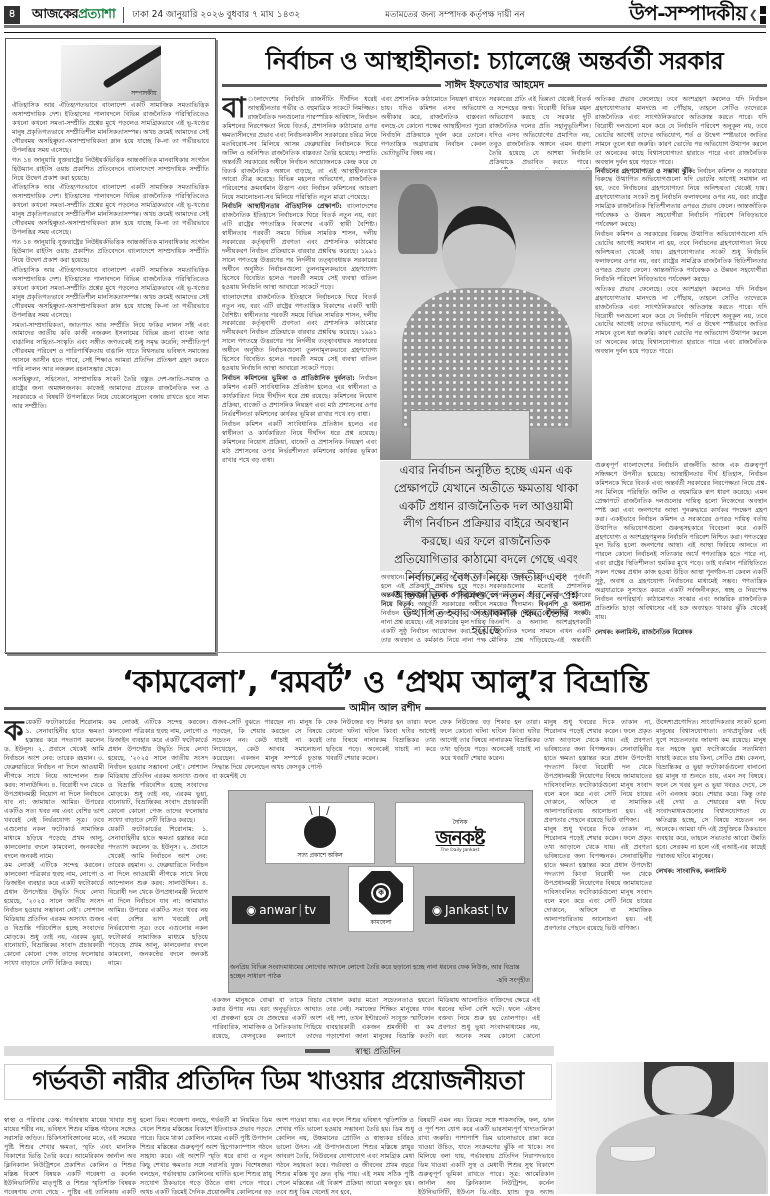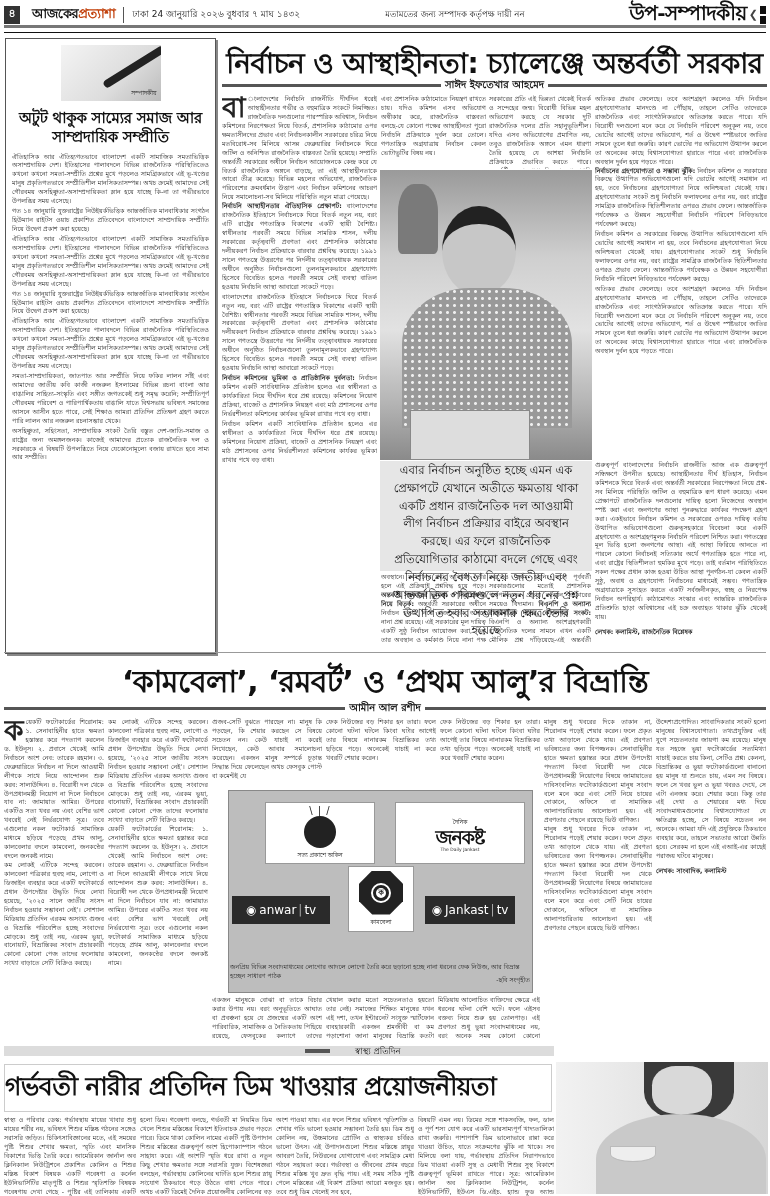--- a/index.html
+++ b/index.html
@@ -4,42 +4,42 @@
 <style>
   * { box-sizing: border-box; margin: 0; padding: 0; }
   html, body { width: 770px; height: 1196px; background: #fff; overflow: hidden; }
   body { font-family: "DejaVu Sans", sans-serif; color: #111; position: relative; }
 
   
   .masthead { position: absolute; left: 4px; top: 4px; width: 762px; height: 24px; border-bottom: 3px solid #777; display: flex; align-items: center; }
   .page-no { width: 16px; height: 18px; background: #333; color: #fff; font-size: 11px; font-weight: bold; display: flex; align-items: center; justify-content: center; }
   .brand { margin-left: 12px; font-family: "DejaVu Serif", serif; font-weight: bold; font-size: 13px; letter-spacing: -0.5px; }
   .brand .b1 { color: #111; }
-  .brand .b2 { color: #c2410c; }
+  .brand .b2 { color: #15803d; }
   .vsep { width: 1px; height: 16px; background: #555; margin: 0 8px; }
   .dateline { font-size: 9px; color: #222; }
   .disclaimer { margin-left: 85px; font-size: 8.5px; color: #222; }
   .section-label { margin-left: auto; font-size: 20px; font-weight: bold; letter-spacing: -0.5px; text-align: right; }
   .sec-arrow { font-size: 11px; margin: 0 2px; color: #444; }
   .sec-bars { width: 6px; height: 18px; display: flex; flex-direction: column; justify-content: space-between; }
   .sec-bars span { display: block; height: 8px; background: #111; }
   .topline { position: absolute; left: 4px; top: 32px; width: 762px; height: 1px; background: #111; }
 
   
   .editorial { position: absolute; left: 5px; top: 38px; width: 211px; height: 616px; border: 1px solid #555; box-shadow: 2px 2px 0 #888; padding: 6px 6px; }
   .ed-img { width: 100px; height: 56px; margin: 0 auto; background: linear-gradient(135deg,#f4f4f4 0%,#ddd 60%,#bbb 100%); position: relative; overflow: hidden; }
   .ed-pen { position: absolute; width: 70px; height: 8px; background: #222; transform: rotate(-32deg); left: 38px; top: 18px; border-radius: 4px; }
   .ed-label { position: absolute; right: 4px; bottom: 2px; font-size: 6px; color: #222; }
   .ed-title { font-size: 15px; font-weight: bold; text-align: center; line-height: 1.25; margin: 8px 0 6px; letter-spacing: -0.3px; }
   .body-text { font-size: 6.3px; line-height: 1.42; text-align: justify; color: #222; }
   .body-text p { margin-bottom: 1px; text-indent: 0; }
   .ed-fill { height: 414px; overflow: hidden; }
 
   
-  .main-title { position: absolute; left: 222px; top: 42px; width: 545px; font-size: 28px; font-weight: bold; letter-spacing: -0.6px; text-align: center; white-space: nowrap; }
+  .main-title { position: absolute; left: 222px; top: 42px; width: 545px; font-size: 24px; font-weight: bold; letter-spacing: -0.6px; text-align: center; white-space: nowrap; }
   .byline-rule { position: absolute; height: 12px; display: flex; align-items: center; }
   .byline-rule .line { flex: 1; height: 3px; background: #555; }
   .byline-rule .name { font-size: 10px; padding: 0 4px; white-space: nowrap; font-weight: bold; }
   .col { position: absolute; overflow: hidden; }
   .dropcap { float: left; font-size: 28px; line-height: 0.9; font-weight: bold; margin-right: 2px; }
   .subhead { font-weight: bold; }
   .photo-main { position: absolute; left: 380px; top: 170px; width: 212px; height: 290px; background: linear-gradient(180deg,#9a9a9a 0%,#cfcfcf 30%,#e2e2e2 55%,#b5b5b5 80%,#8a8a8a 100%); overflow: hidden; }
   .pm-face { position: absolute; left: 62px; top: 36px; width: 74px; height: 90px; border-radius: 50%; background: #c7c7c7; border-top: 18px solid #222; }
   .pm-body { position: absolute; left: 22px; top: 118px; width: 170px; height: 140px; border-radius: 40% 40% 0 0; background: radial-gradient(circle,#eee 1px,#999 2px); background-size: 7px 7px; }
   .pm-box { position: absolute; left: 30px; top: 240px; width: 120px; height: 50px; background: #ddd; border: 1px solid #888; }
@@ -48,33 +48,33 @@
   .pullquote-text { position: absolute; left: 380px; top: 460px; width: 388px; font-size: 11.5px; line-height: 1.55; text-align: center; padding: 2px 12px; z-index: 2; }
 
   
   .art2-rule { position: absolute; left: 4px; top: 652px; width: 762px; height: 1px; background: #999; }
   .art2-title { position: absolute; left: 4px; top: 658px; width: 762px; text-align: center; font-size: 30px; font-weight: bold; letter-spacing: -0.6px; white-space: nowrap; }
   .logo-panel { position: absolute; left: 228px; top: 790px; width: 305px; height: 203px; background: #bdbdbd; border: 1px solid #888; }
   .logo-tile { position: absolute; background: #fff; border: 1px solid #999; display: flex; align-items: center; justify-content: center; flex-direction: column; }
   .sun { width: 32px; height: 32px; border-radius: 50%; background: #222; position: relative; }
   .sun-rays { font-size: 10px; color: #222; letter-spacing: 1px; line-height: 1; }
   .tile-caption { font-size: 6px; color: #222; margin-top: 2px; }
-  .jk-name { font-family: "DejaVu Serif", serif; font-size: 19px; font-weight: bold; letter-spacing: -1px; line-height: 1; }
+  .jk-name { font-family: "DejaVu Serif", serif; font-size: 19px; font-weight: bold; letter-spacing: -1px; line-height: 1; text-decoration: underline; }
   .jk-sub { font-size: 4.5px; color: #333; }
   .dark-tile { position: absolute; background: #2a2a2a; color: #fff; display: flex; align-items: center; justify-content: center; font-size: 12px; }
   .octagon { width: 44px; height: 44px; background: #222; clip-path: polygon(30% 0,70% 0,100% 30%,100% 70%,70% 100%,30% 100%,0 70%,0 30%); display: flex; align-items: center; justify-content: center; }
   .octagon-inner { width: 16px; height: 16px; border-radius: 50%; background: #fff; border: 3px solid #222; outline: 2px solid #fff; font-size: 8px; display: flex; align-items: center; justify-content: center; font-weight: bold; }
   .logo-caption { position: absolute; left: 230px; top: 963px; width: 302px; font-size: 6.2px; line-height: 1.4; color: #222; }
   .logo-credit { position: absolute; right: 240px; top: 975px; font-size: 6.2px; color: #222; }
 
   
   .health-bar { position: absolute; left: 4px; top: 1046px; width: 550px; height: 10px; background: #dcdcdc; }
   .health-tab { position: absolute; left: 305px; top: 1049px; width: 25px; height: 4px; background: #555; }
   .health-label { position: absolute; left: 355px; top: 1045px; font-size: 8.5px; }
-  .health-title-box { position: absolute; left: 4px; top: 1064px; width: 548px; height: 48px; border: 1px solid #ccc; display: flex; align-items: center; }
+  .health-title-box { position: absolute; left: 4px; top: 1064px; width: 548px; height: 36px; border: 1px solid #ccc; display: flex; align-items: center; justify-content: center; }
   .health-title { font-size: 25px; font-weight: bold; letter-spacing: -0.6px; white-space: nowrap; }
   .health-photo { position: absolute; left: 556px; top: 1062px; width: 212px; height: 132px; background: linear-gradient(90deg,#f2f2f2 0%,#e6e6e6 40%,#d6d6d6 100%); overflow: hidden; }
   .hp-hair { position: absolute; left: 88px; top: 0; width: 90px; height: 60px; border-radius: 0 0 50% 50%; background: #3a3a3a; }
   .hp-face { position: absolute; left: 96px; top: 4px; width: 60px; height: 48px; border-radius: 40%; background: #d9d9d9; }
   .hp-body { position: absolute; left: 40px; top: 52px; width: 170px; height: 90px; border-radius: 50% 50% 0 0; background: #c9c9c9; }
   .hp-bowl { position: absolute; left: 54px; top: 84px; width: 46px; height: 16px; border-radius: 0 0 50% 50%; background: #eee; border: 1px solid #bbb; }
 </style>
 </head>
 <body>
 
@@ -93,21 +93,20 @@
       <span></span>
     </div>
 </div>
 <div class="topline"></div>
 
 <div class="editorial">
   <div class="ed-img">
     <div class="ed-pen"></div>
     <div class="ed-label">সম্পাদকীয়</div>
   </div>
-  <div class="ed-title">অটুট থাকুক সাম্যের সমাজ আর সাম্প্রদায়িক সম্প্রীতি</div>
   <div class="body-text ed-fill">
     <p>ঐতিহাসিক আর ঐতিহ্যগতভাবে বাংলাদেশ একটি সামাজিক সমতাভিত্তিক অসাম্প্রদায়িক দেশ। ইতিহাসের পালাবদলে বিভিন্ন রাজনৈতিক পরিস্থিতিতেও কখনো কখনো সমতা-সম্প্রীতি প্রশ্নের মুখে পড়লেও সামগ্রিকভাবে এই ভূ-খণ্ডের মানুষ প্রকৃতিগতভাবে সম্প্রীতিশীল মানসিকতাসম্পন্ন। অথচ ক্রমেই আমাদের সেই গৌরবময় অসহিষ্ণুতা-অসাম্প্রদায়িকতা ম্লান হয়ে যাচ্ছে কি-না তা গভীরভাবে উপলব্ধির সময় এসেছে।</p>
     <p>গত ১৪ জানুয়ারি যুক্তরাষ্ট্রের নিউইয়র্কভিত্তিক আন্তর্জাতিক মানবাধিকার সংগঠন হিউম্যান রাইটস ওয়াচ প্রকাশিত প্রতিবেদনে বাংলাদেশে সাম্প্রদায়িক সম্প্রীতি নিয়ে উদ্বেগ প্রকাশ করা হয়েছে।</p>
     <p>ঐতিহাসিক আর ঐতিহ্যগতভাবে বাংলাদেশ একটি সামাজিক সমতাভিত্তিক অসাম্প্রদায়িক দেশ। ইতিহাসের পালাবদলে বিভিন্ন রাজনৈতিক পরিস্থিতিতেও কখনো কখনো সমতা-সম্প্রীতি প্রশ্নের মুখে পড়লেও সামগ্রিকভাবে এই ভূ-খণ্ডের মানুষ প্রকৃতিগতভাবে সম্প্রীতিশীল মানসিকতাসম্পন্ন। অথচ ক্রমেই আমাদের সেই গৌরবময় অসহিষ্ণুতা-অসাম্প্রদায়িকতা ম্লান হয়ে যাচ্ছে কি-না তা গভীরভাবে উপলব্ধির সময় এসেছে।</p>
     <p>গত ১৪ জানুয়ারি যুক্তরাষ্ট্রের নিউইয়র্কভিত্তিক আন্তর্জাতিক মানবাধিকার সংগঠন হিউম্যান রাইটস ওয়াচ প্রকাশিত প্রতিবেদনে বাংলাদেশে সাম্প্রদায়িক সম্প্রীতি নিয়ে উদ্বেগ প্রকাশ করা হয়েছে।</p>
     <p>ঐতিহাসিক আর ঐতিহ্যগতভাবে বাংলাদেশ একটি সামাজিক সমতাভিত্তিক অসাম্প্রদায়িক দেশ। ইতিহাসের পালাবদলে বিভিন্ন রাজনৈতিক পরিস্থিতিতেও কখনো কখনো সমতা-সম্প্রীতি প্রশ্নের মুখে পড়লেও সামগ্রিকভাবে এই ভূ-খণ্ডের মানুষ প্রকৃতিগতভাবে সম্প্রীতিশীল মানসিকতাসম্পন্ন। অথচ ক্রমেই আমাদের সেই গৌরবময় অসহিষ্ণুতা-অসাম্প্রদায়িকতা ম্লান হয়ে যাচ্ছে কি-না তা গভীরভাবে উপলব্ধির সময় এসেছে।</p>
     <p>সমতা-সাম্প্রদায়িকতা, জাতপাত আর সম্প্রীতি নিয়ে ফকির লালন সাঁই এবং আমাদের জাতীয় কবি কাজী নজরুল ইসলামের বিভিন্ন রচনা বাংলা আর বাঙালির সাহিত্য-সংস্কৃতি এবং সঙ্গীত জগতকেই শুধু সমৃদ্ধ করেনি; সম্প্রীতিপূর্ণ গৌরবময় পরিবেশ ও পারিপার্শ্বিকতায় বাঙালি যাতে বিশ্বসভায় ভবিষ্যৎ সমাজের আসনে আসীন হতে পারে, সেই শিক্ষাও আমরা প্রতিদিন প্রতিক্ষণ গ্রহণ করতে পারি লালন আর নজরুল রচনাসম্ভার থেকে।</p>
     <p>অসহিষ্ণুতা, সহিংসতা, সাম্প্রদায়িক সংকট তৈরি বস্তুত দেশ-জাতি-সমাজ ও রাষ্ট্রের জন্য অমঙ্গলজনক। কাজেই আমাদের প্রত্যেক রাজনৈতিক দল ও সরকারকে এ বিষয়টি উপলব্ধিতে নিয়ে যেকোনোমূল্যে বজায় রাখতে হবে সাম্য আর সম্প্রীতি।</p>
   </div>
 </div>

